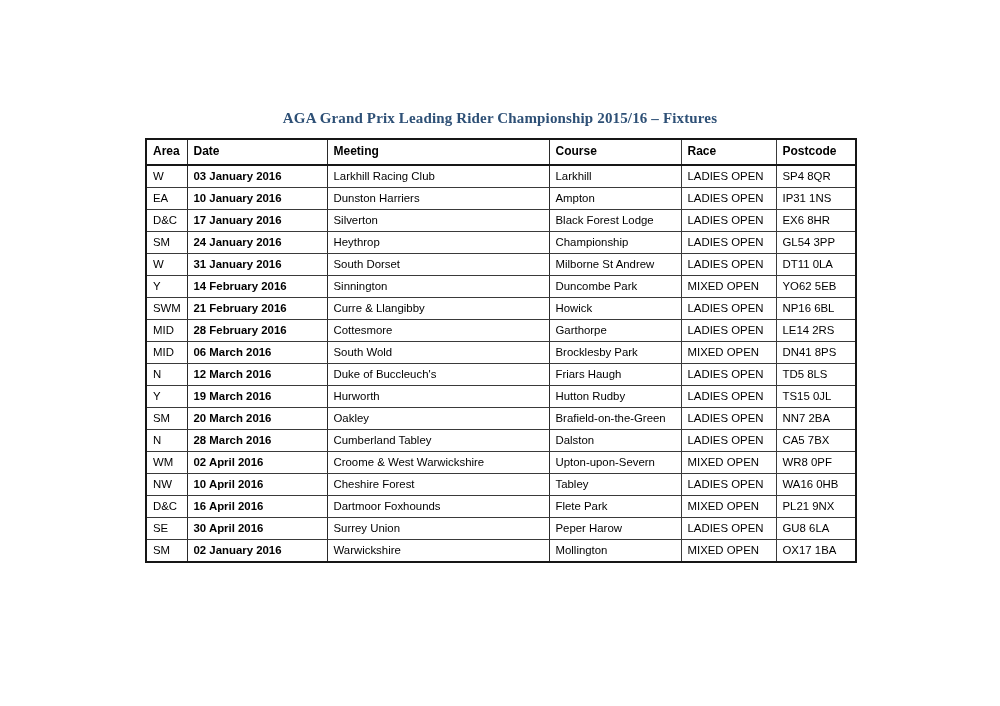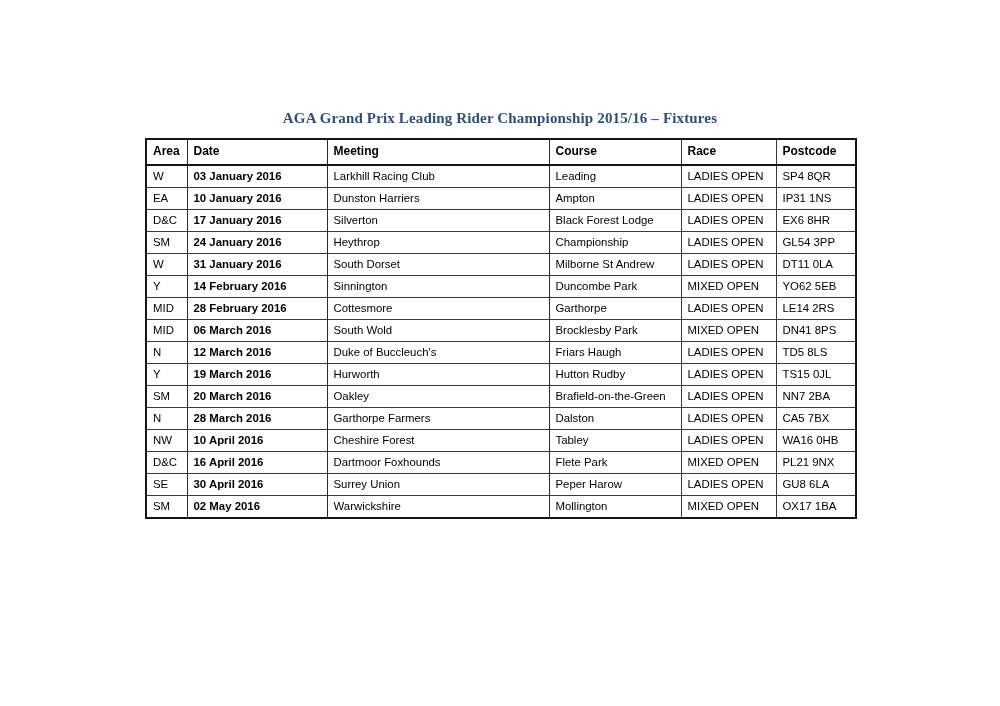--- a/index.html
+++ b/index.html
@@ -116,21 +116,21 @@
             <th class="col-course">Course</th>
             <th class="col-race">Race</th>
             <th class="col-postcode">Postcode</th>
           </tr>
       </thead>
       <tbody>
           <tr>
             <td class="col-area">W</td>
             <td class="col-date">03 January 2016</td>
             <td class="col-meeting">Larkhill Racing Club</td>
-            <td class="col-course">Leading</td>
+            <td class="col-course">Larkhill</td>
             <td class="col-race">LADIES OPEN</td>
             <td class="col-postcode">SP4 8QR</td>
           </tr>
           <tr>
             <td class="col-area">EA</td>
             <td class="col-date">10 January 2016</td>
             <td class="col-meeting">Dunston Harriers</td>
             <td class="col-course">Ampton</td>
             <td class="col-race">LADIES OPEN</td>
             <td class="col-postcode">IP31 1NS</td>
@@ -161,20 +161,28 @@
           </tr>
           <tr>
             <td class="col-area">Y</td>
             <td class="col-date">14 February 2016</td>
             <td class="col-meeting">Sinnington</td>
             <td class="col-course">Duncombe Park</td>
             <td class="col-race">MIXED OPEN</td>
             <td class="col-postcode">YO62 5EB</td>
           </tr>
           <tr>
+            <td class="col-area">SWM</td>
+            <td class="col-date">21 February 2016</td>
+            <td class="col-meeting">Curre &amp; Llangibby</td>
+            <td class="col-course">Howick</td>
+            <td class="col-race">LADIES OPEN</td>
+            <td class="col-postcode">NP16 6BL</td>
+          </tr>
+          <tr>
             <td class="col-area">MID</td>
             <td class="col-date">28 February 2016</td>
             <td class="col-meeting">Cottesmore</td>
             <td class="col-course">Garthorpe</td>
             <td class="col-race">LADIES OPEN</td>
             <td class="col-postcode">LE14 2RS</td>
           </tr>
           <tr>
             <td class="col-area">MID</td>
             <td class="col-date">06 March 2016</td>
@@ -203,24 +211,32 @@
             <td class="col-area">SM</td>
             <td class="col-date">20 March 2016</td>
             <td class="col-meeting">Oakley</td>
             <td class="col-course">Brafield-on-the-Green</td>
             <td class="col-race">LADIES OPEN</td>
             <td class="col-postcode">NN7 2BA</td>
           </tr>
           <tr>
             <td class="col-area">N</td>
             <td class="col-date">28 March 2016</td>
-            <td class="col-meeting">Garthorpe Farmers</td>
+            <td class="col-meeting">Cumberland Tabley</td>
             <td class="col-course">Dalston</td>
             <td class="col-race">LADIES OPEN</td>
             <td class="col-postcode">CA5 7BX</td>
+          </tr>
+          <tr>
+            <td class="col-area">WM</td>
+            <td class="col-date">02 April 2016</td>
+            <td class="col-meeting">Croome &amp; West Warwickshire</td>
+            <td class="col-course">Upton-upon-Severn</td>
+            <td class="col-race">MIXED OPEN</td>
+            <td class="col-postcode">WR8 0PF</td>
           </tr>
           <tr>
             <td class="col-area">NW</td>
             <td class="col-date">10 April 2016</td>
             <td class="col-meeting">Cheshire Forest</td>
             <td class="col-course">Tabley</td>
             <td class="col-race">LADIES OPEN</td>
             <td class="col-postcode">WA16 0HB</td>
           </tr>
           <tr>
@@ -234,21 +250,21 @@
           <tr>
             <td class="col-area">SE</td>
             <td class="col-date">30 April 2016</td>
             <td class="col-meeting">Surrey Union</td>
             <td class="col-course">Peper Harow</td>
             <td class="col-race">LADIES OPEN</td>
             <td class="col-postcode">GU8 6LA</td>
           </tr>
           <tr>
             <td class="col-area">SM</td>
-            <td class="col-date">02 May 2016</td>
+            <td class="col-date">02 January 2016</td>
             <td class="col-meeting">Warwickshire</td>
             <td class="col-course">Mollington</td>
             <td class="col-race">MIXED OPEN</td>
             <td class="col-postcode">OX17 1BA</td>
           </tr>
         </tbody>
     </table>
   </div>
 
 </div>

